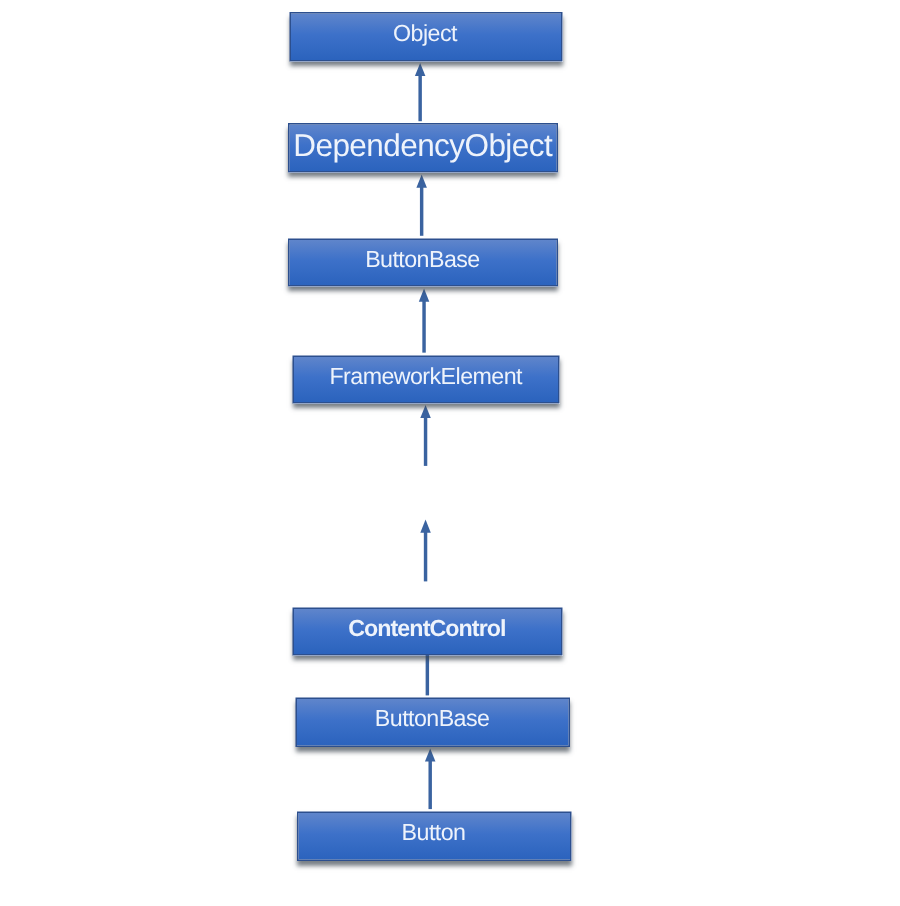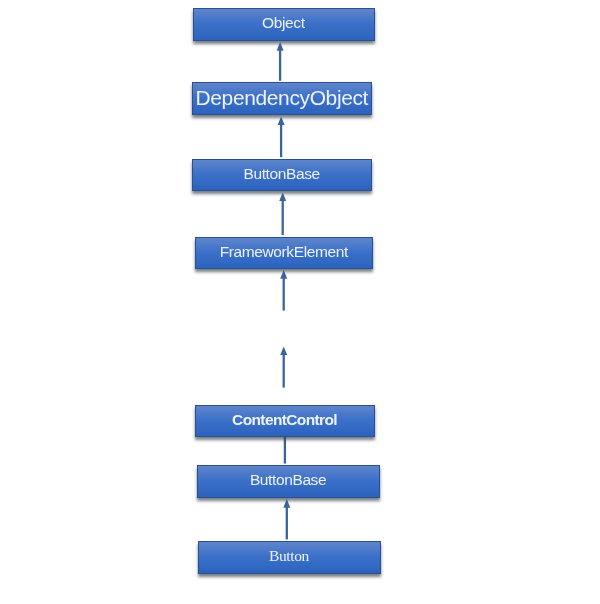--- a/index.html
+++ b/index.html
@@ -68,16 +68,16 @@
   <div class="node" style="left: 195.2px; top: 236.5px; width: 177.6px; height: 32.3px; background: linear-gradient(rgb(95, 133, 203) 0%, rgb(61, 113, 201) 45%, rgb(43, 99, 189) 100%); border-color: rgb(44, 79, 142); color: rgb(238, 243, 251); box-shadow: rgba(56, 66, 76, 0.68) 0px 3px 3px;">
     <span class="node-label" style="font-size: 15.5px;">FrameworkElement</span>
   </div>
   <div class="node is-bold" style="left: 194.9px; top: 405px; width: 180px; height: 31.8px; background: linear-gradient(rgb(95, 133, 203) 0%, rgb(61, 113, 201) 45%, rgb(43, 99, 189) 100%); border-color: rgb(44, 79, 142); color: rgb(238, 243, 251); box-shadow: rgba(56, 66, 76, 0.68) 0px 3px 3px;">
     <span class="node-label" style="font-size: 15.5px;">ContentControl</span>
   </div>
   <div class="node" style="left: 196.5px; top: 465px; width: 183.5px; height: 32.8px; background: linear-gradient(rgb(95, 133, 203) 0%, rgb(61, 113, 201) 45%, rgb(43, 99, 189) 100%); border-color: rgb(44, 79, 142); color: rgb(238, 243, 251); box-shadow: rgba(56, 66, 76, 0.68) 0px 3px 3px;">
     <span class="node-label" style="font-size: 15.5px;">ButtonBase</span>
   </div>
   <div class="node" style="left: 197.6px; top: 540.8px; width: 183.2px; height: 33px; background: linear-gradient(rgb(95, 133, 203) 0%, rgb(61, 113, 201) 45%, rgb(43, 99, 189) 100%); border-color: rgb(44, 79, 142); color: rgb(238, 243, 251); box-shadow: rgba(56, 66, 76, 0.68) 0px 3px 3px;">
-    <span class="node-label" style="font-size: 15.5px; font-family: Liberation Serif, serif;">Button</span>
+    <span class="node-label" style="font-size: 15.5px;">Button</span>
   </div>
 
 </div>
 
 </body></html>

